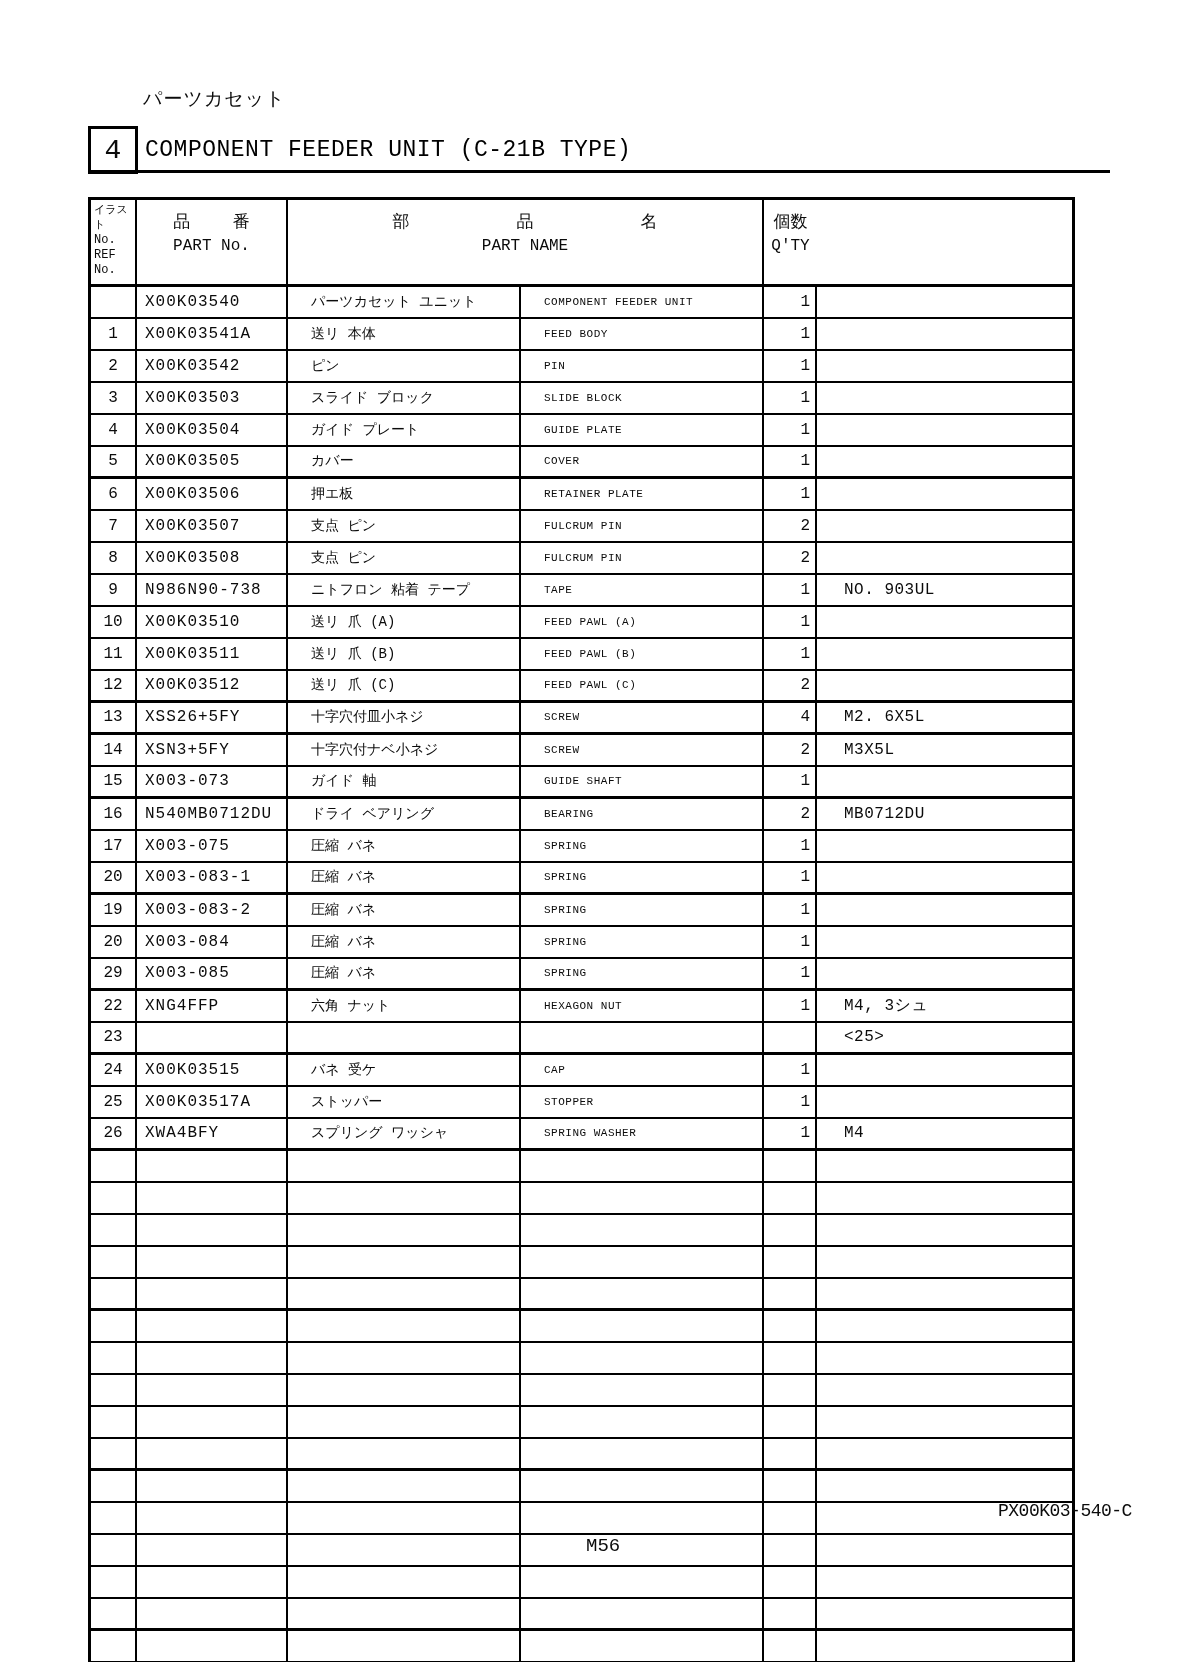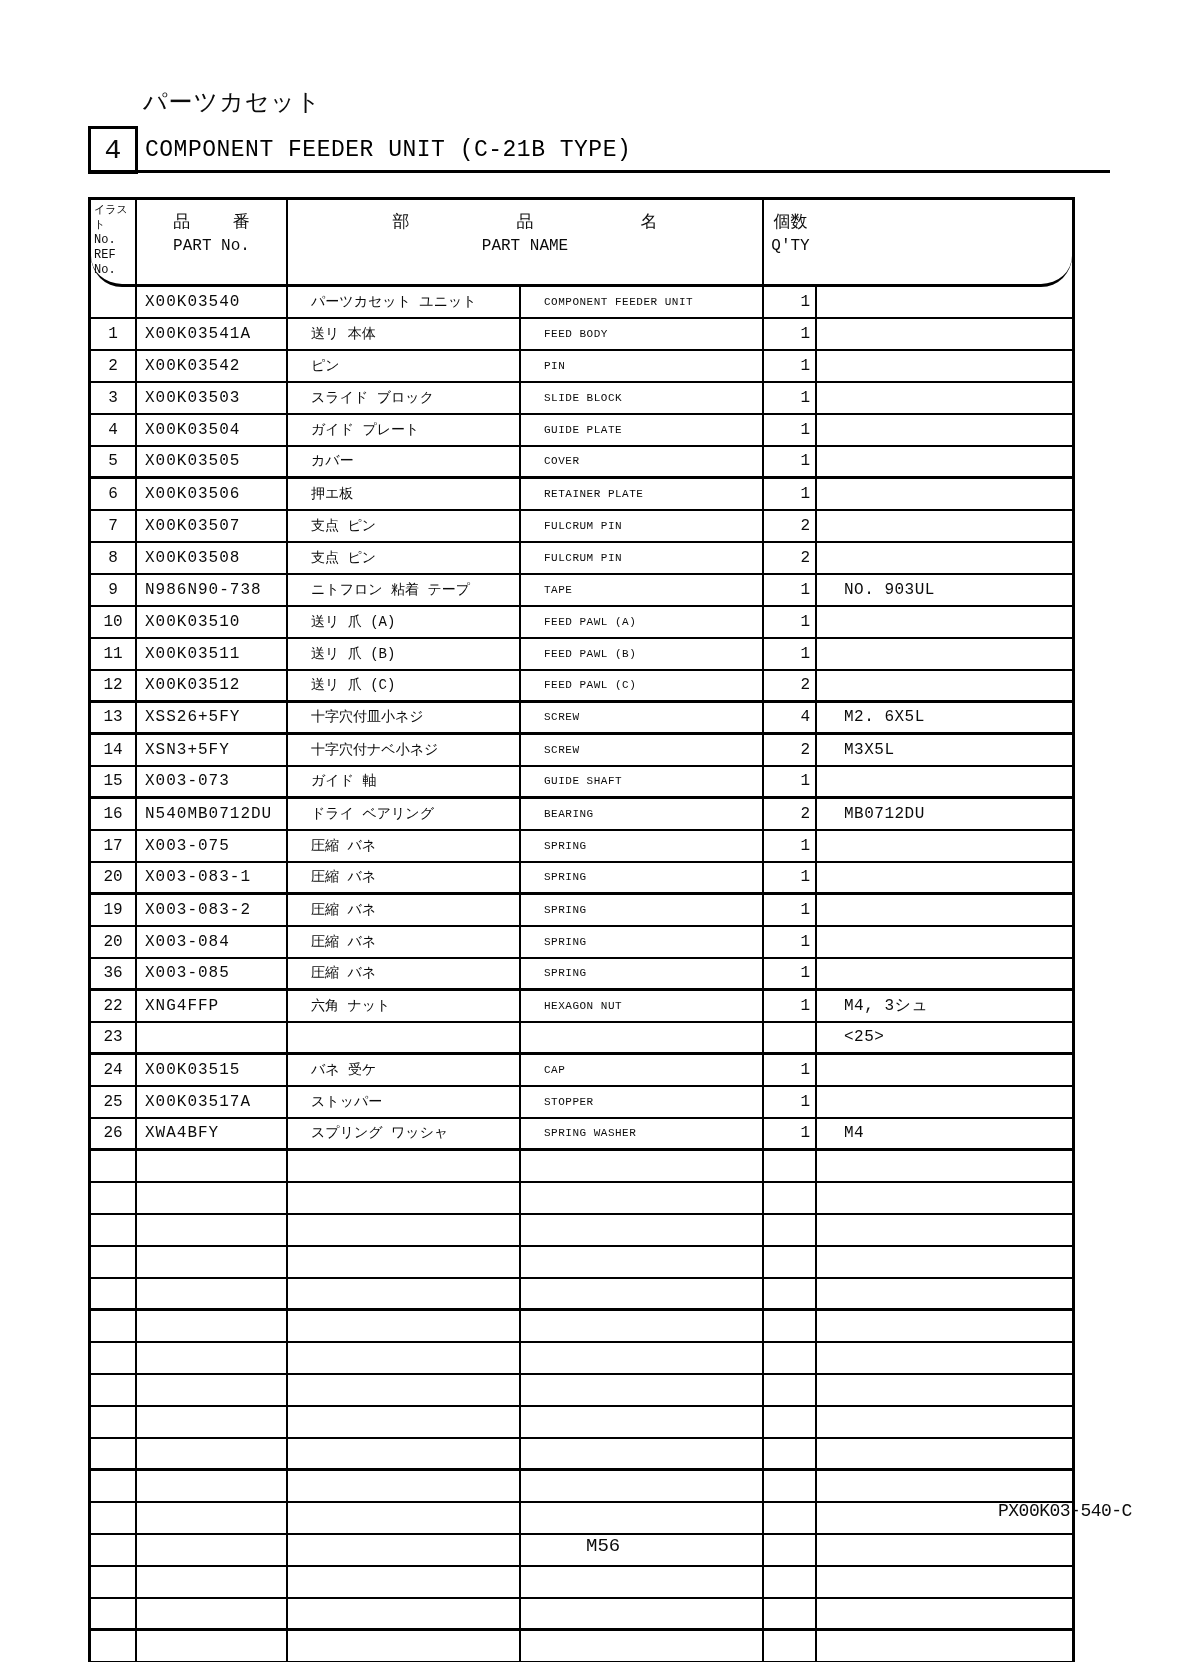--- a/index.html
+++ b/index.html
@@ -6,21 +6,21 @@
   .page{
     position:relative;
     width:1198px;height:1662px;
     background:#ffffff;
     color:#0b0b0b;
     font-family:"Liberation Mono","DejaVu Sans Mono",monospace;
     overflow:hidden;
   }
   .kicker{
     position:absolute;left:143px;top:86px;
-    font-size:24px;letter-spacing:1px;white-space:nowrap;
+    font-size:19px;letter-spacing:1px;white-space:nowrap;
   }
   .section-box{
     position:absolute;left:88px;top:126px;
     width:44px;height:42px;
     border:3px solid #000;
     display:flex;align-items:center;justify-content:center;
     font-size:28px;
   }
   .page-title{
     position:absolute;left:145px;top:126px;height:48px;
@@ -34,21 +34,20 @@
   .parts-table{
     position:absolute;left:88px;top:197px;width:987px;
     border:3px solid #000;border-bottom:5px solid #000;
     box-sizing:border-box;
   }
   .thead{
     display:grid;
     grid-template-columns:46px 151px 476px 53px 1fr;
     height:84px;
     border-bottom:3px solid #000;
-    border-radius:31px;
   }
   .thead .hcell{
     border-right:2px solid #000;
     display:flex;flex-direction:column;align-items:center;justify-content:center;
     padding-bottom:16px;box-sizing:border-box;
   }
   .thead .hcell:last-child{border-right:none;}
   .hcell.ref-h{
     align-items:flex-start;justify-content:flex-start;
     padding:3px 0 0 3px;font-size:12px;line-height:15px;
@@ -294,21 +293,21 @@
         </div>
         <div class="row">
           <div class="cell c-ref">20</div>
           <div class="cell c-pn">X003-084</div>
           <div class="cell c-jp">圧縮 バネ</div>
           <div class="cell c-en">SPRING</div>
           <div class="cell c-qty">1</div>
           <div class="cell c-rem"></div>
         </div>
         <div class="row">
-          <div class="cell c-ref">36</div>
+          <div class="cell c-ref">29</div>
           <div class="cell c-pn">X003-085</div>
           <div class="cell c-jp">圧縮 バネ</div>
           <div class="cell c-en">SPRING</div>
           <div class="cell c-qty">1</div>
           <div class="cell c-rem"></div>
         </div>
         <div class="row">
           <div class="cell c-ref">22</div>
           <div class="cell c-pn">XNG4FFP</div>
           <div class="cell c-jp">六角 ナット</div>

